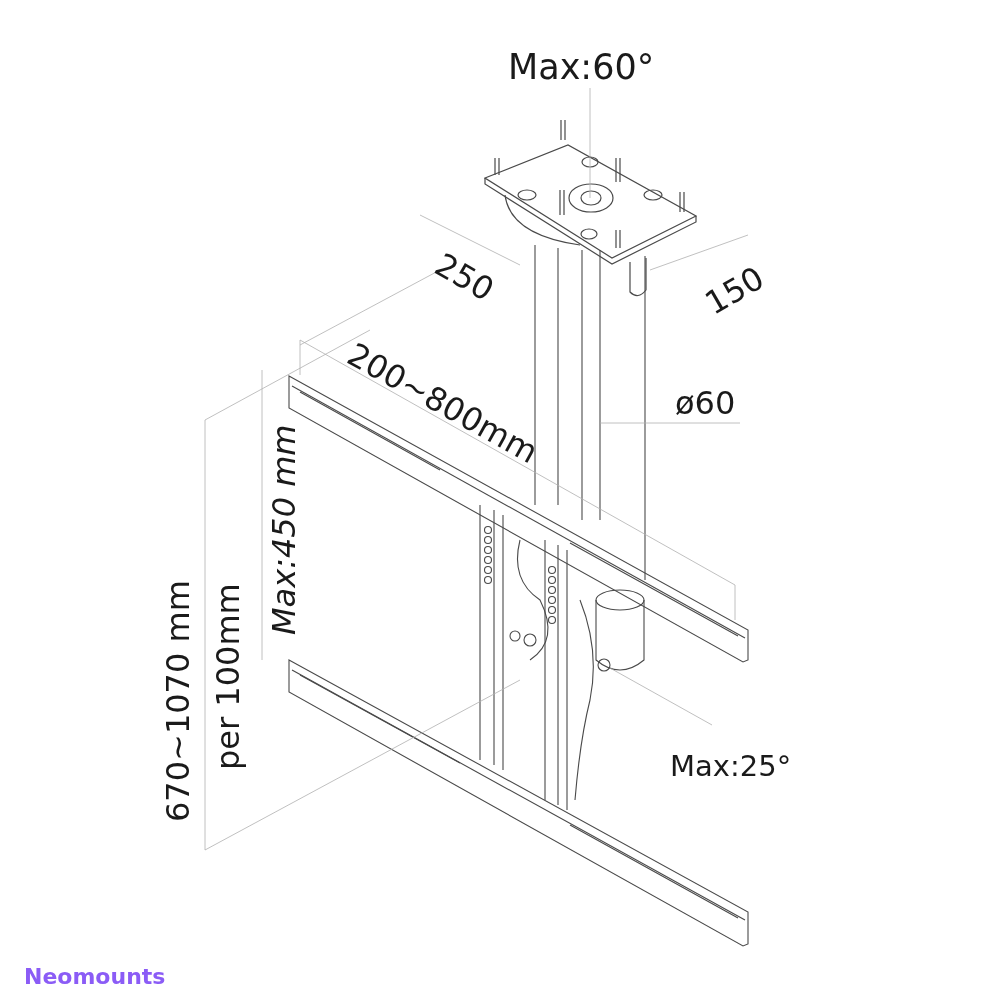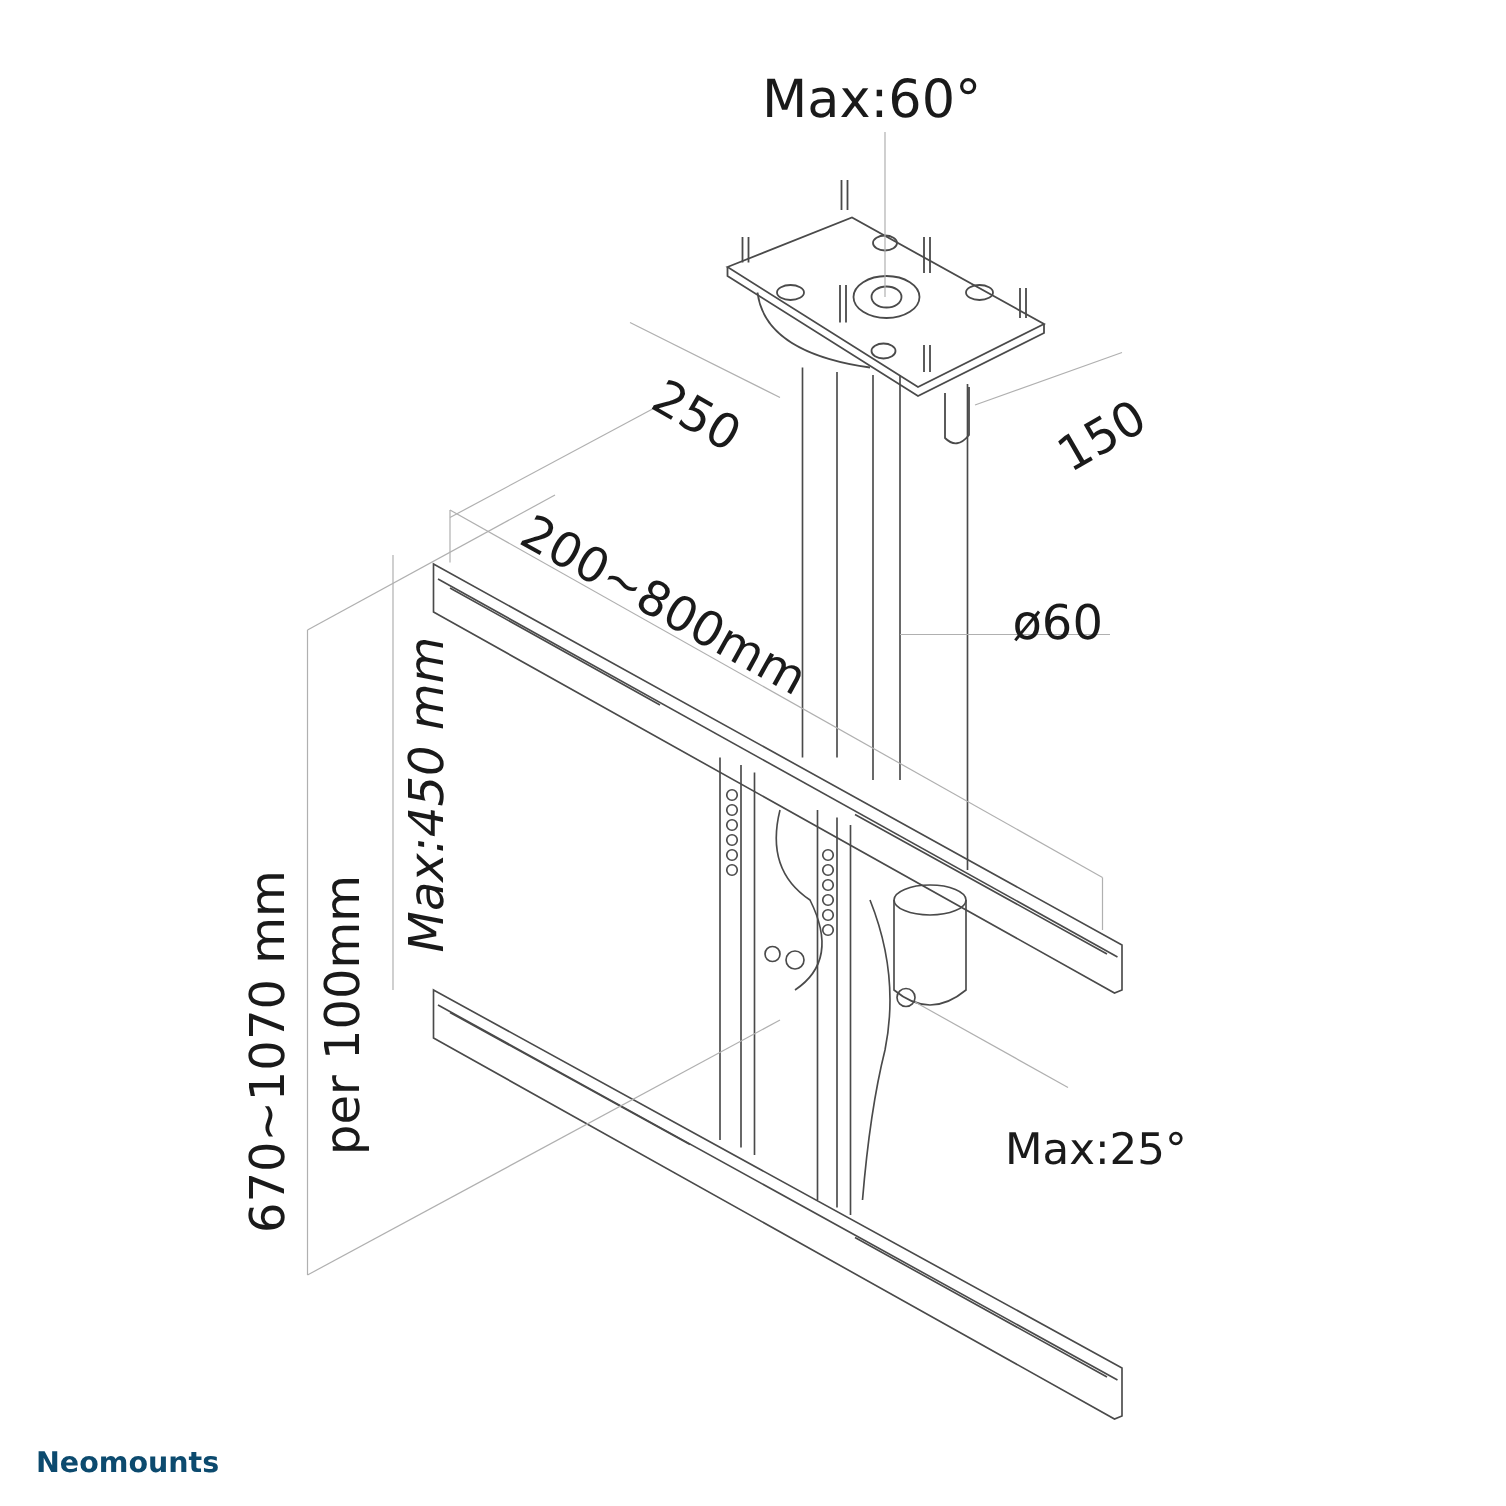--- a/index.html
+++ b/index.html
@@ -1,19 +1,19 @@
 <!DOCTYPE html>
 <html><head>
 <meta charset="utf-8">
 <style>
   html, body { margin:0; padding:0; background:#ffffff; }
   #canvas { position:relative; width:1004px; height:1004px; background:#ffffff; overflow:hidden; }
   svg { position:absolute; left:0; top:0; }
   .lbl { position:absolute; font-family:"DejaVu Sans", sans-serif; color:#1a1a1a; white-space:nowrap; line-height:1; }
-  .brand { position:absolute; font-family:"DejaVu Sans", sans-serif; color:#0c4a6e; font-weight:bold; font-size:19px; left:24px; top:964px; }
+  .brand { position:absolute; font-family:"DejaVu Sans", sans-serif; color:#8b5cf6; font-weight:bold; font-size:22px; left:24px; top:964px; }
 </style>
 </head>
 <body>
 
 <div id="canvas">
   <svg width="1004" height="1004" viewBox="0 0 1004 1004">
     <g fill="none" stroke="#4a4a4a" stroke-width="1.2">
 
       <path d="M485 178 L568 145 L696 216 L612 258 Z"></path>
       <path d="M485 178 L485 184 L612 264 L696 222 L696 216"></path>
@@ -94,20 +94,20 @@
       <line x1="205" y1="420" x2="370" y2="330"></line>
       <line x1="205" y1="850" x2="520" y2="680"></line>
       <line x1="610" y1="668" x2="712" y2="725"></line>
     </g>
   </svg>
 
   <div class="lbl" style="left:508px; top:50px; font-size:35px;">Max:60°</div>
   <div class="lbl" style="left:446px; top:248px; font-size:32px; transform:rotate(30deg); transform-origin:left top;">250</div>
   <div class="lbl" style="left:700px; top:292px; font-size:32px; transform:rotate(-30deg); transform-origin:left top;">150</div>
   <div class="lbl" style="left:358px; top:338px; font-size:32px; transform:rotate(29deg); transform-origin:left top;">200~800mm</div>
-  <div class="lbl" style="left:675px; top:387px; font-size:32px;margin-top:12px;">ø60</div>
+  <div class="lbl" style="left:675px; top:387px; font-size:32px;">ø60</div>
   <div class="lbl" style="left:268px; top:635px; font-size:32px; font-style:italic; transform:rotate(-90deg); transform-origin:left top;">Max:450 mm</div>
   <div class="lbl" style="left:162px; top:822px; font-size:32px; transform:rotate(-90deg); transform-origin:left top;">670~1070 mm</div>
   <div class="lbl" style="left:212px; top:770px; font-size:32px; transform:rotate(-90deg); transform-origin:left top;">per 100mm</div>
   <div class="lbl" style="left:670px; top:752px; font-size:29px;">Max:25°</div>
 
   <div class="brand">Neomounts</div>
 </div>
 
 </body></html>

